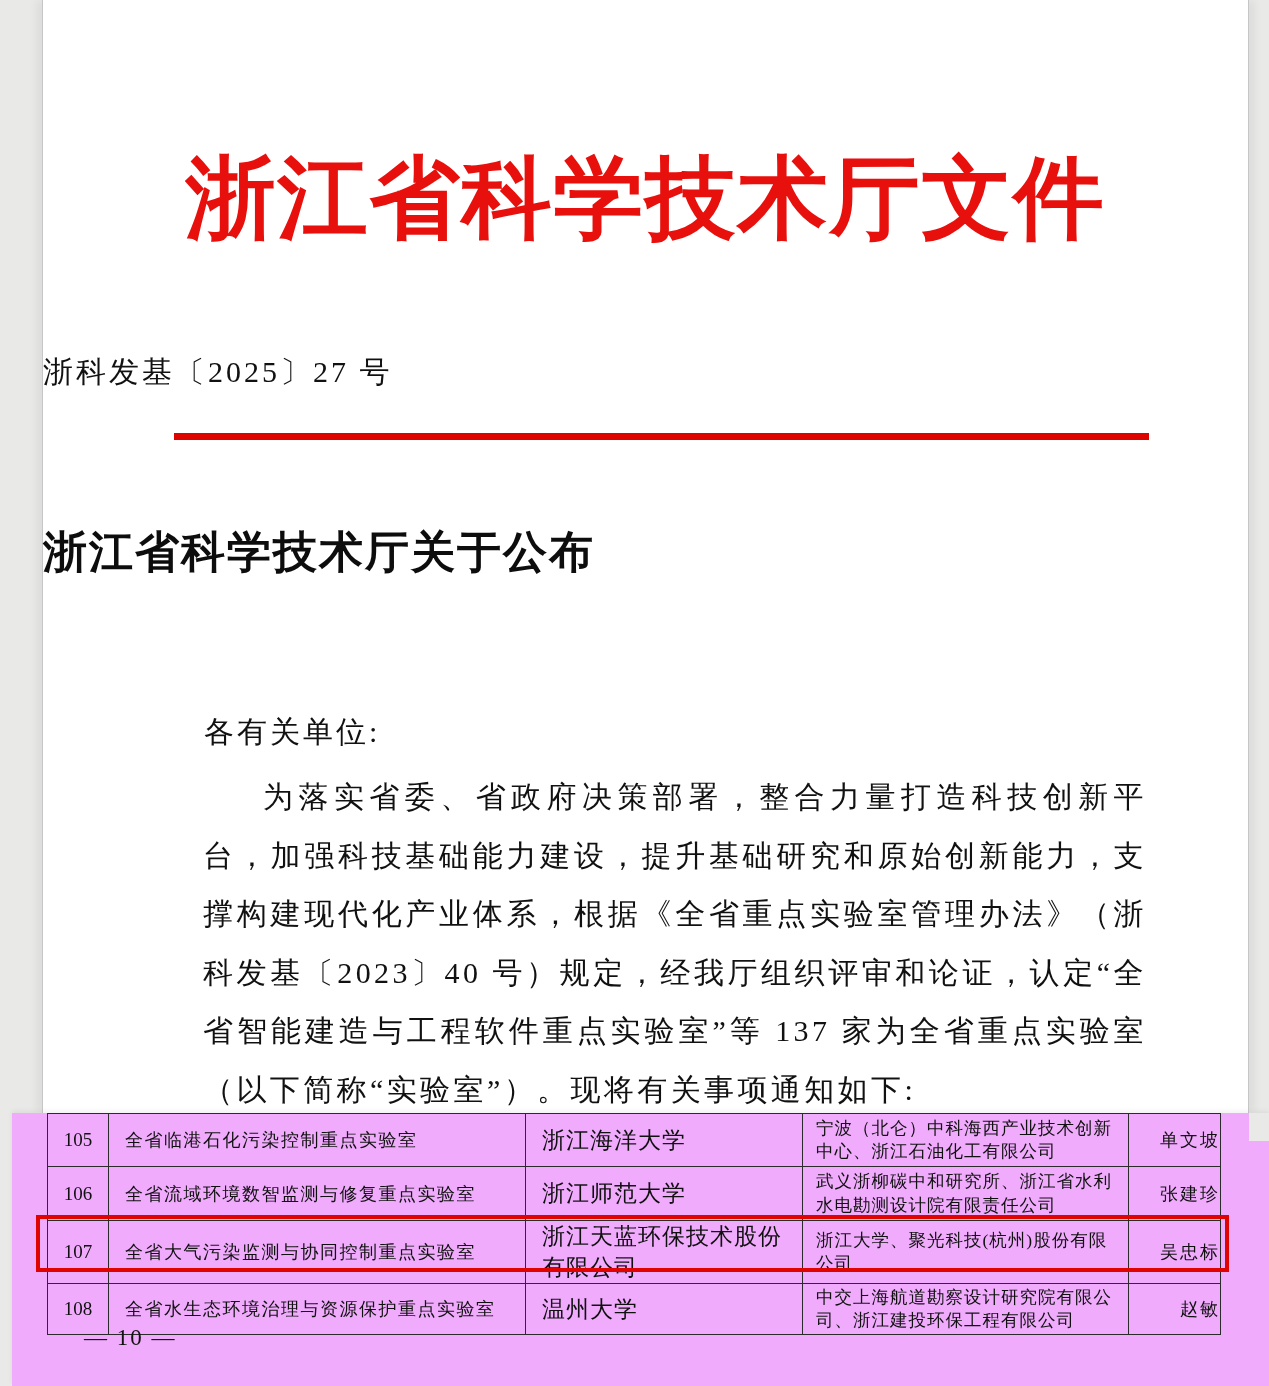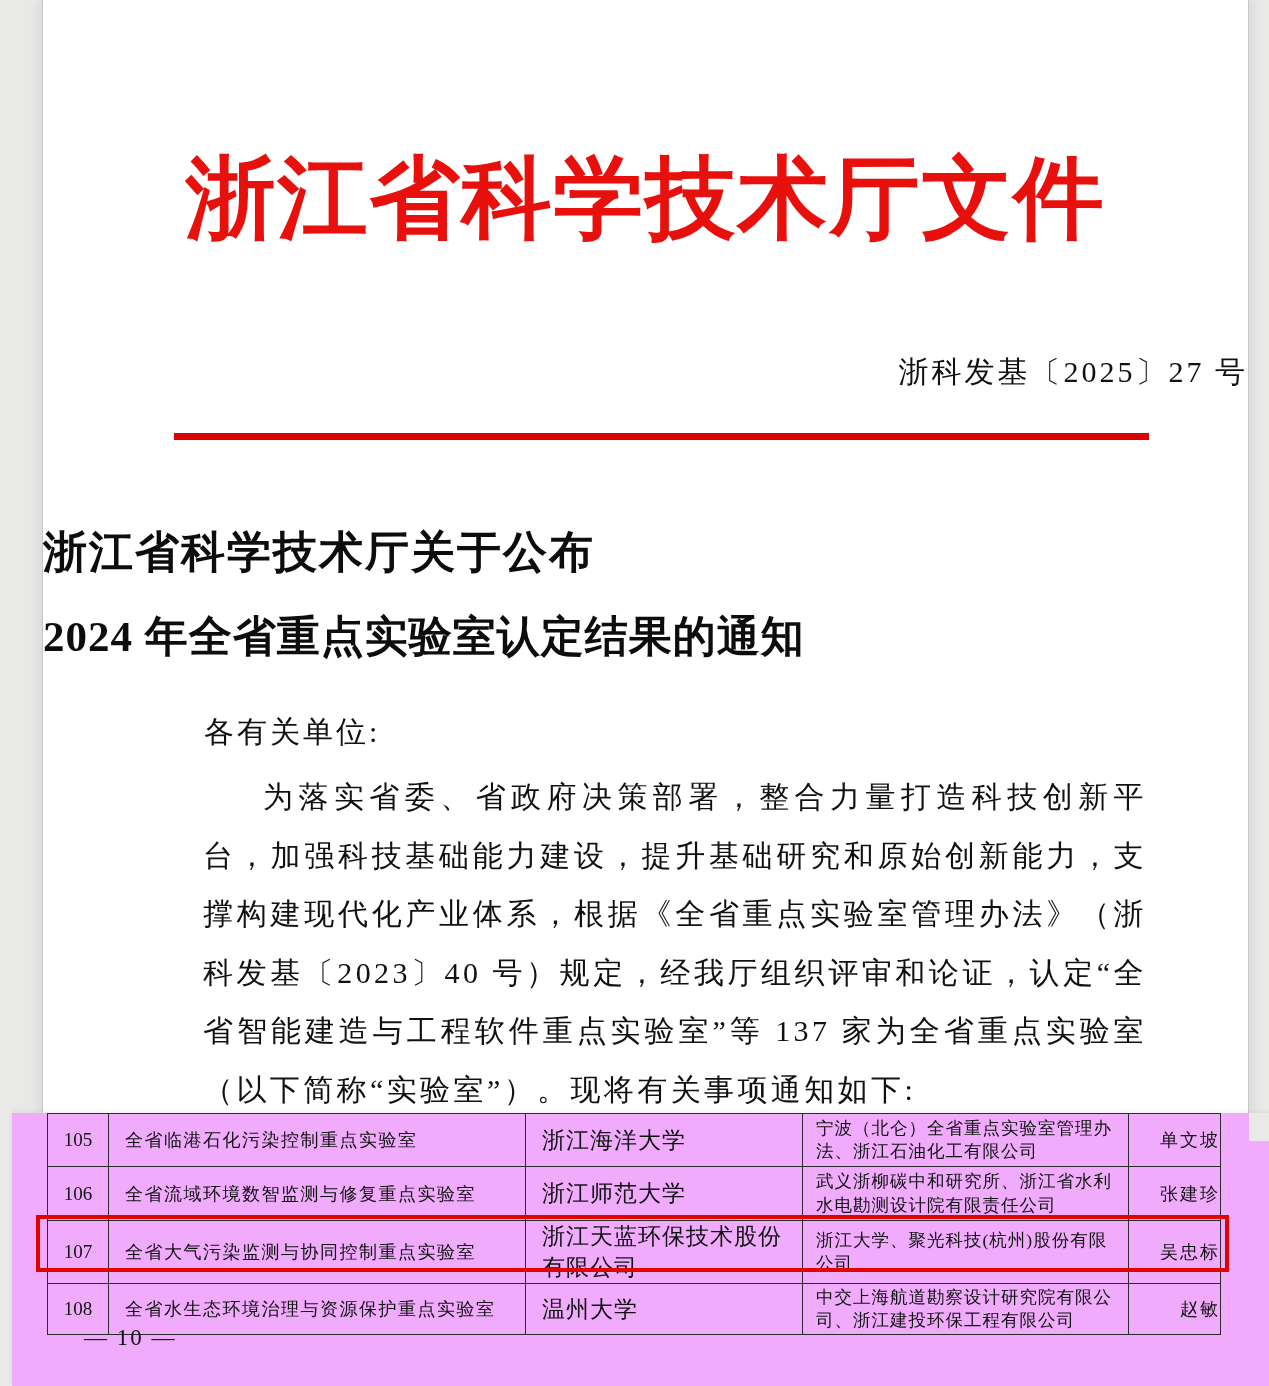--- a/index.html
+++ b/index.html
@@ -32,21 +32,21 @@
     font-weight: bold;
     letter-spacing: 2px;
     color: #e8100c;
     white-space: nowrap;
   }
 
   .doc-number {
     position: absolute;
     left: 0; top: 352px;
     width: 100%;
-    text-align: right;
+    text-align: left;
     font-size: 30px;
     letter-spacing: 3px;
     color: #111;
   }
 
   .red-rule {
     position: absolute;
     left: 131px; top: 433px;
     width: 975px; height: 7px;
     background: #dd0400;
@@ -149,21 +149,20 @@
 <div class="doc-page">
 
   <div class="agency-title">浙江省科学技术厅文件</div>
 
   <div class="doc-number">浙科发基〔2025〕27 号</div>
 
   <div class="red-rule"></div>
 
   <div class="notice-title">
     <div class="line1">浙江省科学技术厅关于公布</div>
-    <div class="line2">2024 年全省重点实验室认定结果的通知</div>
   </div>
 
   <div class="salutation">各有关单位:</div>
 
   <div class="body-paragraph">为落实省委、省政府决策部署，整合力量打造科技创新平台，加强科技基础能力建设，提升基础研究和原始创新能力，支撑构建现代化产业体系，根据《全省重点实验室管理办法》（浙科发基〔2023〕40 号）规定，经我厅组织评审和论证，认定“全省智能建造与工程软件重点实验室”等 137 家为全省重点实验室（以下简称“实验室”）。现将有关事项通知如下:</div>
 </div>
 
 <div class="table-page">
   <div class="seam-gray"></div>
 
@@ -173,21 +172,21 @@
       <col style="width:417px">
       <col style="width:277px">
       <col style="width:326px">
       <col style="width:92px">
     </colgroup>
     <tbody>
       <tr style="height:53px">
         <td class="c-num">105</td>
         <td class="c-lab">全省临港石化污染控制重点实验室</td>
         <td class="c-inst">浙江海洋大学</td>
-        <td class="c-partners">宁波（北仑）全省重点实验室管理办法、浙江石油化工有限公司</td>
+        <td class="c-partners">宁波（北仑）中科海西产业技术创新中心、浙江石油化工有限公司</td>
         <td class="c-director">单文坡</td>
       </tr>
       <tr style="height:54px">
         <td class="c-num">106</td>
         <td class="c-lab">全省流域环境数智监测与修复重点实验室</td>
         <td class="c-inst">浙江师范大学</td>
         <td class="c-partners">武义浙柳碳中和研究所、浙江省水利水电勘测设计院有限责任公司</td>
         <td class="c-director">张建珍</td>
       </tr>
       <tr style="height:50px">

